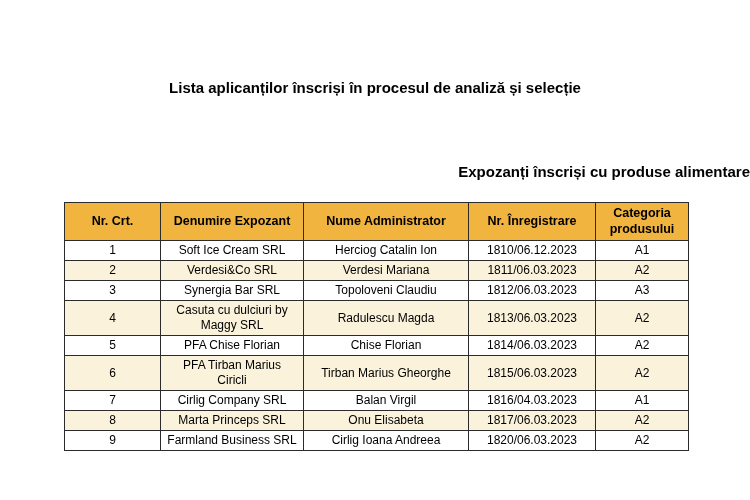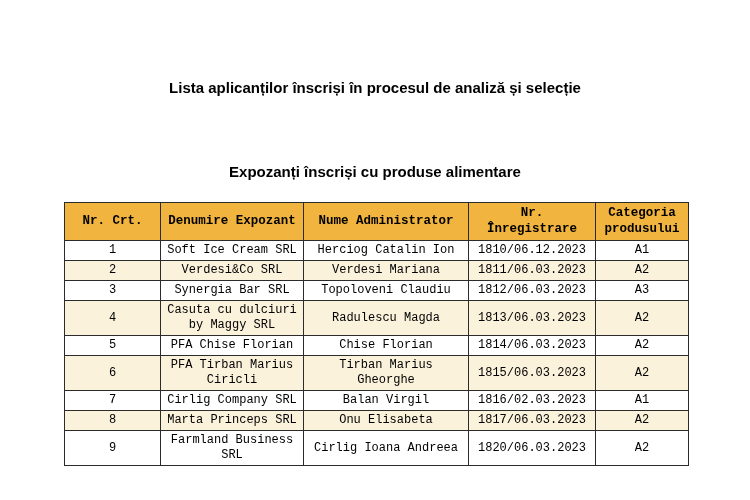--- a/index.html
+++ b/index.html
@@ -17,31 +17,30 @@
   }
   .doc-title {
     margin-top: 74px;
     text-align: center;
     font-size: 15px;
     font-weight: bold;
     line-height: 27px;
   }
   .section-title {
     margin-top: 62px;
-    text-align: center;
+    text-align: right;
     font-size: 15px;
     font-weight: bold;
   }
   table.applicants {
     margin: 22px 0 0 64px;
     width: 624px;
     border-collapse: collapse;
     table-layout: fixed;
     font-size: 12px;
-    font-family: Liberation Mono, monospace;
   }
   table.applicants th, table.applicants td {
     border: 1px solid #2b2b2b;
     text-align: center;
     vertical-align: middle;
     padding: 2px 6px;
     line-height: 1.25;
     overflow: hidden;
   }
   table.applicants th {
@@ -121,21 +120,21 @@
           <td>6</td>
           <td>PFA Tirban Marius Ciricli</td>
           <td>Tirban Marius Gheorghe</td>
           <td>1815/06.03.2023</td>
           <td>A2</td>
         </tr>
         <tr>
           <td>7</td>
           <td>Cirlig Company SRL</td>
           <td>Balan Virgil</td>
-          <td>1816/02.03.2023</td>
+          <td>1816/04.03.2023</td>
           <td>A1</td>
         </tr>
         <tr class="alt">
           <td>8</td>
           <td>Marta Princeps SRL</td>
           <td>Onu Elisabeta</td>
           <td>1817/06.03.2023</td>
           <td>A2</td>
         </tr>
         <tr>

